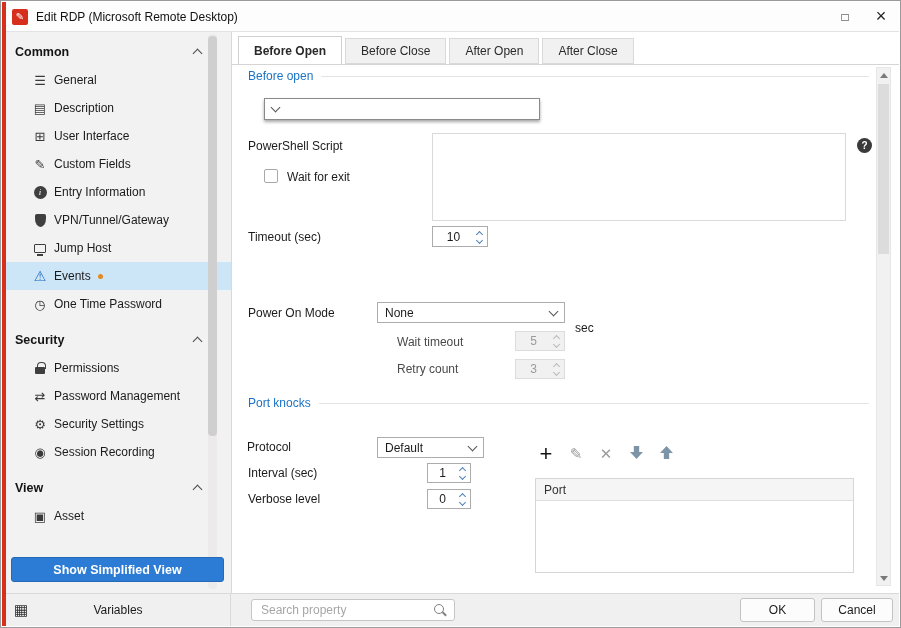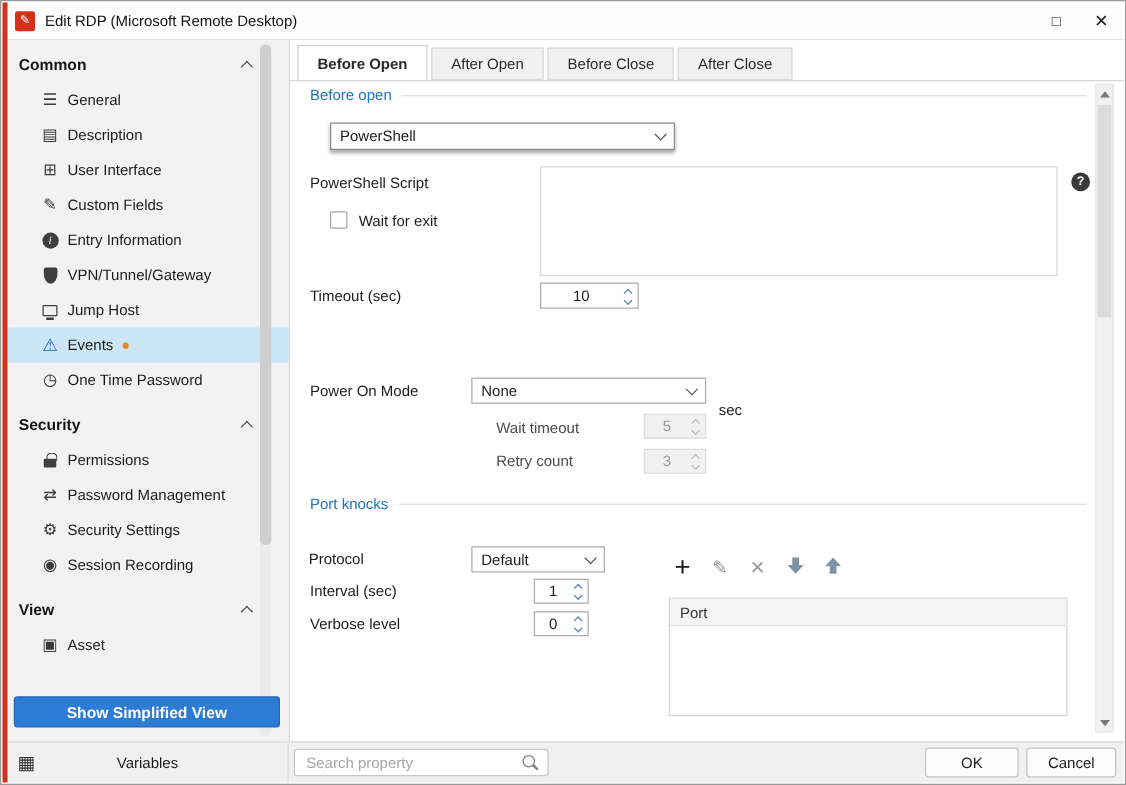--- a/index.html
+++ b/index.html
@@ -88,21 +88,21 @@
   .varrow{position:absolute;left:0;right:0;height:14px;display:flex;align-items:center;justify-content:center;}
   .tri-up{width:0;height:0;border-left:4px solid transparent;border-right:4px solid transparent;border-bottom:5px solid #7a7a7a;}
   .tri-dn{width:0;height:0;border-left:4px solid transparent;border-right:4px solid transparent;border-top:5px solid #7a7a7a;}
   .vthumb{position:absolute;left:1px;right:1px;top:16px;height:170px;background:#dcdcdc;}
   
   .footer{position:absolute;left:5px;right:1px;bottom:1px;height:33px;background:#f0f0f0;
     border-top:1px solid #d9d9d9;display:flex;align-items:center;}
   .foot-left{position:relative;width:225px;height:100%;border-right:1px solid #d9d9d9;
     display:flex;align-items:center;justify-content:center;}
   .grid-ic{position:absolute;left:8px;font-size:15px;color:#333;}
-  .searchwrap{position:relative;margin-left:4px;}
+  .searchwrap{position:relative;margin-left:20px;}
   .searchwrap input{width:204px;height:22px;border:1px solid #c6c6c6;border-radius:3px;padding:0 26px 0 9px;
     font-family:"Liberation Sans","DejaVu Sans",sans-serif;font-size:12px;outline:none;color:#333;}
   .searchwrap input::placeholder{color:#a6a6a6;}
   .mag{position:absolute;right:8px;top:5px;width:13px;height:13px;}
   .mag::before{content:"";position:absolute;left:0;top:0;width:8px;height:8px;border:1.5px solid #7f7f7f;border-radius:50%;}
   .mag::after{content:"";position:absolute;left:8px;top:9px;width:5px;height:1.5px;background:#7f7f7f;transform:rotate(45deg);}
   .foot-btn{height:24px;border:1px solid #c3c3c3;border-radius:3px;background:#fcfcfc;color:#1a1a1a;
     display:flex;align-items:center;justify-content:center;}
   .ok{width:75px;margin-left:auto;}
   .cancel{width:72px;margin-left:6px;margin-right:6px;}
@@ -205,46 +205,45 @@
     </div>
     <div class="side-scroll">
       <div class="side-thumb"></div>
     </div>
     <div class="simplified-btn">Show Simplified View</div>
   </div>
 
   <div class="main">
     <div class="tabs">
       <div class="tab active">Before Open</div>
+      <div class="tab">Before Close</div>
       <div class="tab">After Open</div>
-      <div class="tab">Before Close</div>
       <div class="tab">After Close</div>
     </div>
 
     <div class="panel">
 
       <div class="sect" style="top:4px;">
         <span>Before open</span>
         <span class="sect-line"></span>
       </div>
 
       <div class="combo focused" style="left:32px;top:33px;width:276px;height:22px;">
-        <span class="combo-val">PowerShell</span>
         <span class="cchev"></span>
       </div>
 
       <div class="lbl" style="left:16px;top:74px;">PowerShell Script</div>
       <textarea class="script-area" style="left: 200px; top: 68px; width: 414px; height: 88px;"></textarea>
       <div class="helpbtn" style="left:625px;top:73px;">?</div>
 
       <div class="checkbox" style="left:32px;top:104px;"></div>
       <div class="lbl" style="left:55px;top:105px;">Wait for exit</div>
 
       <div class="lbl" style="left:16px;top:165px;">Timeout (sec)</div>
-      <div class="spin" style="left:200px;top:161px;width:79px;height:21px;">
+      <div class="spin" style="left:200px;top:161px;width:56px;height:21px;">
         <span class="spin-val">10</span>
         <span class="spin-btns">
           <i class="sch up"></i>
             <i class="sch dn"></i>
         </span>
       </div>
 
 
       <div class="lbl" style="left:16px;top:241px;">Power On Mode</div>
       <div class="combo" style="left:145px;top:237px;width:188px;height:21px;">

